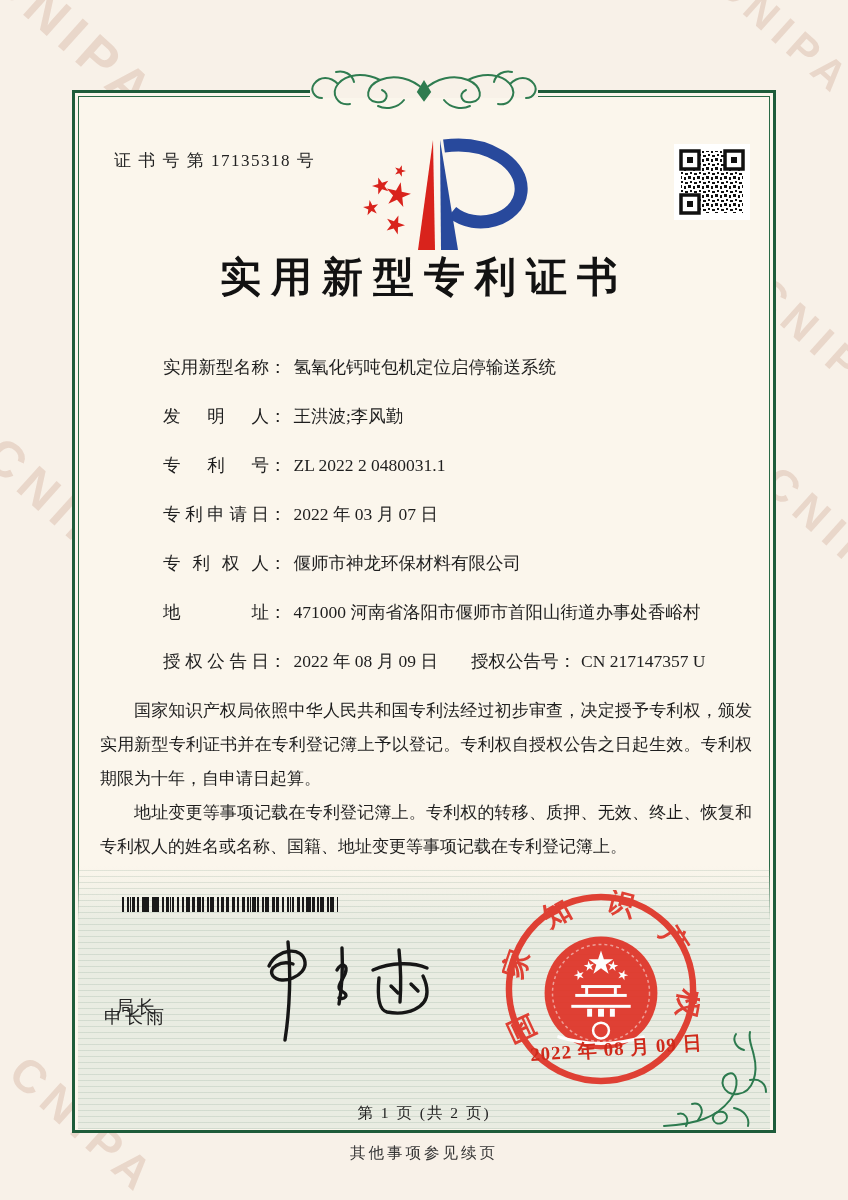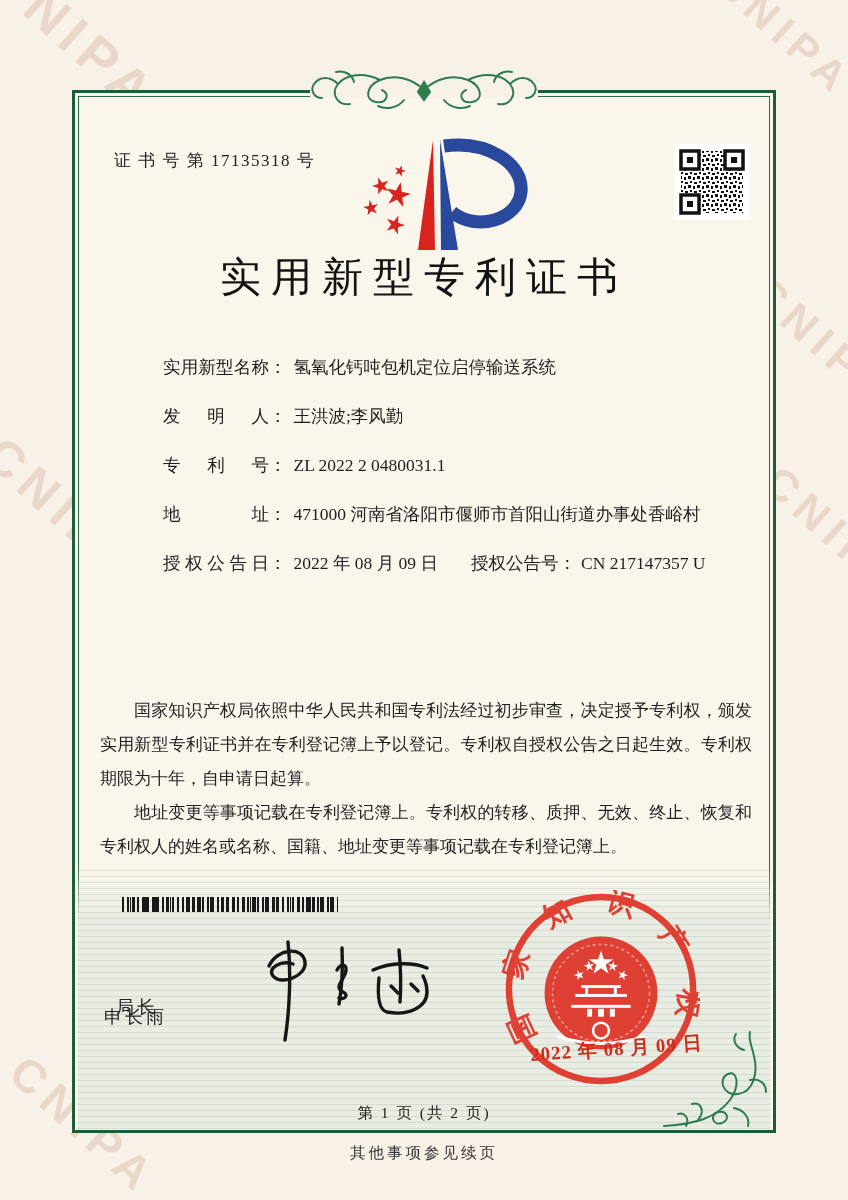--- a/index.html
+++ b/index.html
@@ -14,21 +14,21 @@
       repeating-linear-gradient(0deg, rgba(120,152,132,.20) 0 1px, rgba(0,0,0,0) 1px 6px),
       linear-gradient(180deg, rgba(233,236,226,0) 0px, #e9ece2 55px);}
   
   .wm{position:absolute;font-family:"Liberation Sans","DejaVu Sans",sans-serif;font-weight:bold;
       color:rgba(205,163,144,.34);transform:rotate(42deg);letter-spacing:8px;white-space:nowrap;}
   
   .cert-no{position:absolute;left:114px;top:149px;font-size:17px;letter-spacing:1.5px;color:#222;}
   .logo{position:absolute;left:336px;top:138px;}
   .qr-pad{position:absolute;left:674px;top:144px;width:76px;height:76px;background:#fff;}
   .qr-pad svg{position:absolute;left:5px;top:5px;}
-  .title{position:absolute;left:0;right:0;top:250px;text-align:center;font-size:41px;font-weight:normal;
+  .title{position:absolute;left:0;right:0;top:250px;text-align:center;font-size:41px;font-weight:bold;
          letter-spacing:10px;color:#121212;}
   
   .content{position:absolute;left:115px;top:356px;width:640px;font-size:17.5px;}
   .row{position:relative;margin-bottom:27px;white-space:nowrap;line-height:22px;}
   .f-label{display:inline-block;width:106px;text-align:justify;text-align-last:justify;text-justify:inter-character;margin-left:48px;}
   .colon{margin-right:7px;}
   .pair2{position:absolute;left:356px;top:0;}
   .pair2 .colon{margin-right:5px;}
   
   .paras{position:absolute;left:100px;top:694px;width:652px;font-size:17px;line-height:34px;text-align:justify;}
@@ -150,20 +150,26 @@
 
   <div class="content">
     <div class="row">
       <span class="f-label">实用新型名称</span><span class="colon">：</span><span class="f-value">氢氧化钙吨包机定位启停输送系统</span>
     </div>
     <div class="row">
       <span class="f-label">发明人</span><span class="colon">：</span><span class="f-value">王洪波;李风勤</span>
     </div>
     <div class="row">
       <span class="f-label">专利号</span><span class="colon">：</span><span class="f-value">ZL 2022 2 0480031.1</span>
+    </div>
+    <div class="row">
+      <span class="f-label">专利申请日</span><span class="colon">：</span><span class="f-value">2022 年 03 月 07 日</span>
+    </div>
+    <div class="row">
+      <span class="f-label">专利权人</span><span class="colon">：</span><span class="f-value">偃师市神龙环保材料有限公司</span>
     </div>
     <div class="row">
       <span class="f-label">地址</span><span class="colon">：</span><span class="f-value">471000  河南省洛阳市偃师市首阳山街道办事处香峪村</span>
     </div>
     <div class="row">
       <span class="f-label">授权公告日</span><span class="colon">：</span><span class="f-value">2022 年 08 月 09 日</span>
       <span class="pair2">
         <span>授权公告号</span><span class="colon">：</span><span>CN 217147357 U</span>
       </span>
     </div>

